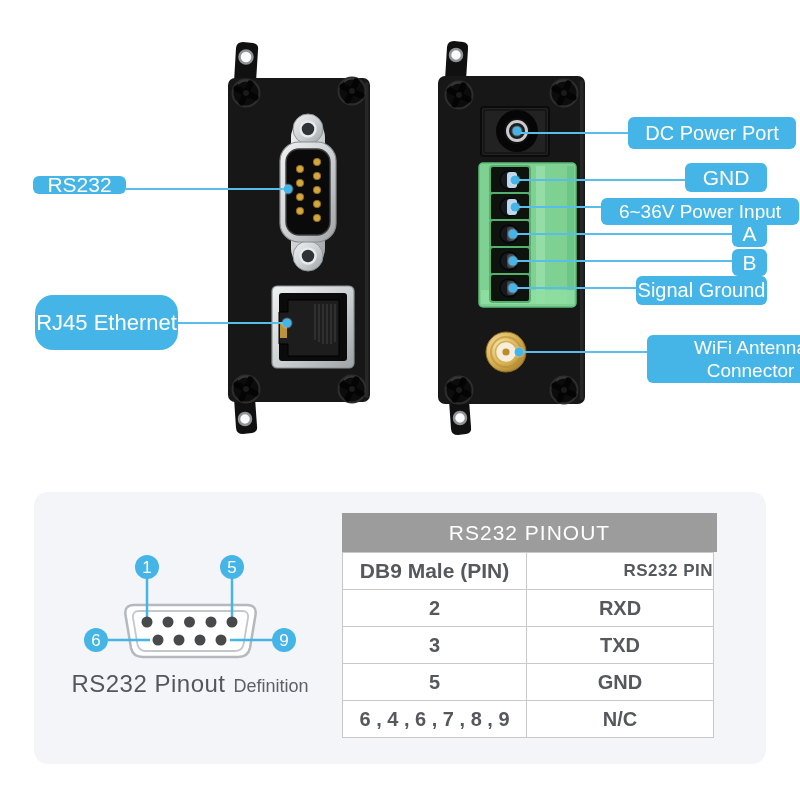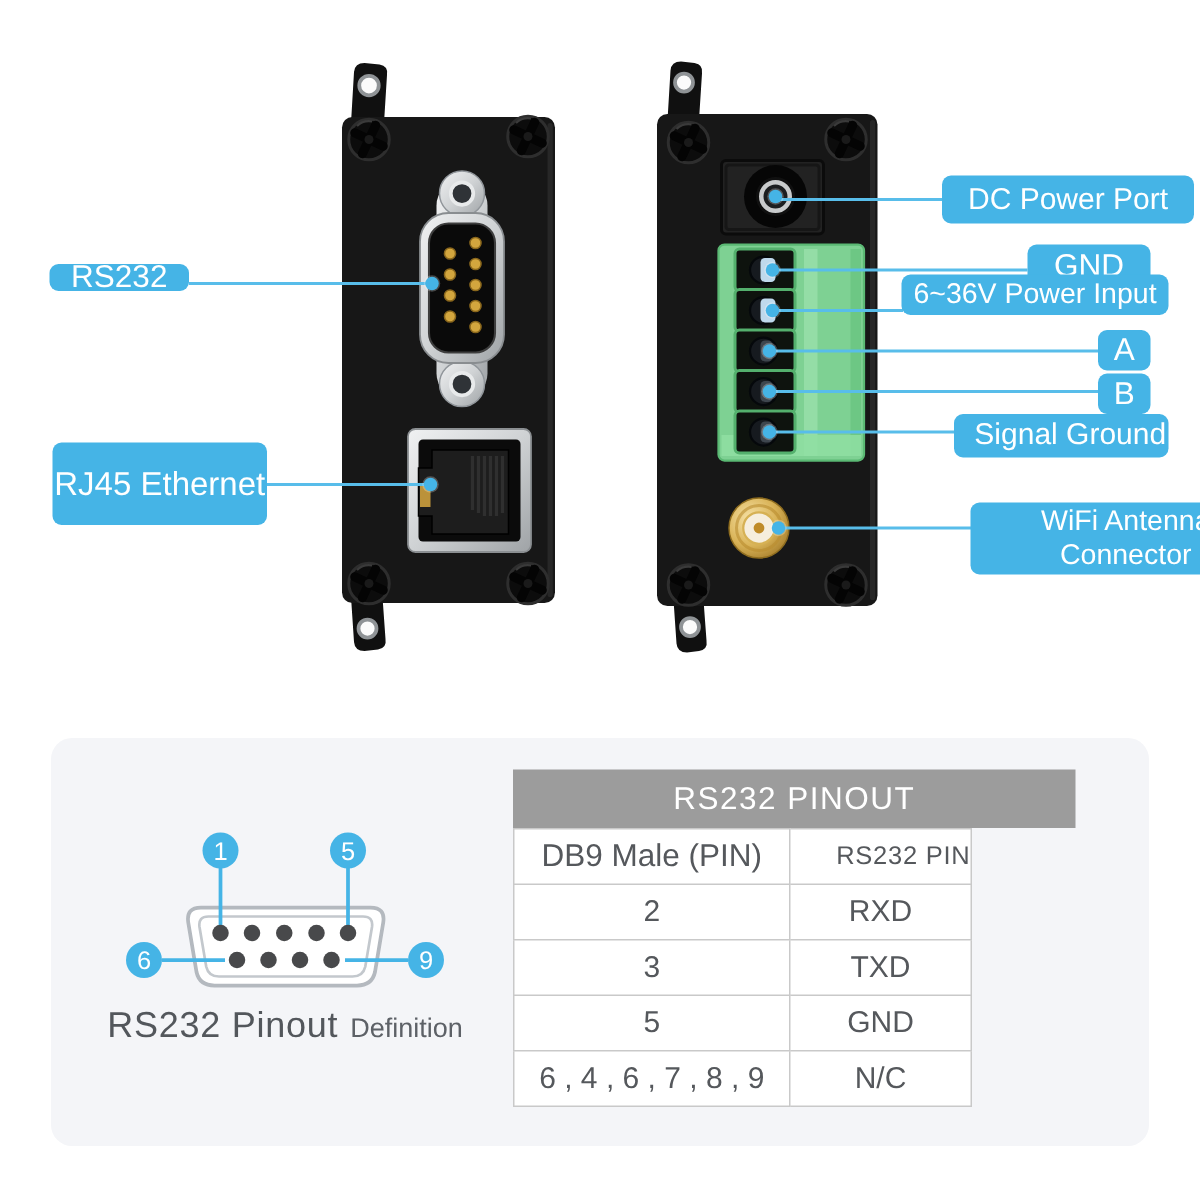--- a/index.html
+++ b/index.html
@@ -35,21 +35,21 @@
     color:#53575c;
   }
   .pinout-caption .main { font-size:24px; letter-spacing:.5px; }
   .pinout-caption .sub  { font-size:18px; margin-left:8px; color:#5d6167; }
 
   .tbl-wrap { position:absolute; left:342px; top:513px; width:375px; }
   .tbl-title {
     height:39px; background:#9c9c9c; color:#ffffff; font-size:21px;
     letter-spacing:1px; display:flex; align-items:center; justify-content:center;
   }
-  table.pinout { border-collapse:collapse; width:306px; table-layout:fixed; background:#ffffff; }
+  table.pinout { border-collapse:collapse; width:372px; table-layout:fixed; background:#ffffff;font-weight:bold; }
   table.pinout td {
     border:1px solid #c9c9c9; height:36px; text-align:center; vertical-align:middle;
     color:#55585c; font-size:20px; padding:0;
   }
   table.pinout td.c0 { width:183px; }
   table.pinout td.hdr0 { font-size:21px; }
   table.pinout td.hdr1 { font-size:17px; letter-spacing:.5px;text-align:right; }
 </style>
 </head>
 <body>
@@ -218,27 +218,27 @@
   <div class="dot" style="left:287px; top:323px;"></div>
   <div class="dot" style="left:517px; top:131px;"></div>
   <div class="dot" style="left:515px; top:180px;"></div>
   <div class="dot" style="left:515px; top:207px;"></div>
   <div class="dot" style="left:513px; top:234px;"></div>
   <div class="dot" style="left:513px; top:261px;"></div>
   <div class="dot" style="left:513px; top:288px;"></div>
   <div class="dot" style="left:519px; top:352px;"></div>
 
   <div class="callout" style="left:33px;  top:176px; width:93px;  height:18px; font-size:21px;">RS232</div>
-  <div class="callout" style="left:35px;  top:295px; width:143px; height:55px; font-size:22px;">RJ45 Ethernet</div>
+  <div class="callout" style="left:35px;  top:295px; width:143px; height:55px; font-size:22px;border-radius:18px;">RJ45 Ethernet</div>
   <div class="callout" style="left:628px; top:117px; width:168px; height:32px; font-size:20px;">DC Power Port</div>
   <div class="callout" style="left:685px; top:163px; width:82px;  height:29px; font-size:21px;">GND</div>
-  <div class="callout" style="left:601px; top:183px; width:178px; height:27px; font-size:19px;">6~36V Power Input</div>
+  <div class="callout" style="left:601px; top:198px; width:198px; height:27px; font-size:19px;">6~36V Power Input</div>
   <div class="callout" style="left:732px; top:220px; width:35px;  height:27px; font-size:21px;">A</div>
   <div class="callout" style="left:732px; top:249px; width:35px;  height:27px; font-size:21px;">B</div>
-  <div class="callout" style="left:636px; top:276px; width:131px; height:29px; font-size:20px;padding-left:12px;">Signal Ground</div>
+  <div class="callout" style="left:636px; top:276px; width:131px; height:29px; font-size:20px;">Signal Ground</div>
   <div class="callout wrap" style="left:647px; top:335px; width:121px; height:48px; font-size:19px; line-height:23px;">WiFi Antenna Connector</div>
 
   <div class="card"></div>
 
   <svg class="pinout-illustration" width="260" height="125" viewBox="0 0 260 125">
 
     <path d="M74,60 L187,60 Q197,60 195.5,70 L190,103 Q188,112 178,112 L83,112 Q73,112 71,103 L65.5,70 Q64,60 74,60 Z" fill="#ffffff" stroke="#b4b9bf" stroke-width="2.5"></path>
     <path d="M79,66 L182,66 Q189,66 188,73 L183.5,99.5 Q182,106 175,106 L86,106 Q79,106 77.5,99.5 L73,73 Q72,66 79,66 Z" fill="none" stroke="#c3c8cd" stroke-width="1.8"></path>
 
     <g stroke="#45b4e6" stroke-width="2.5">

